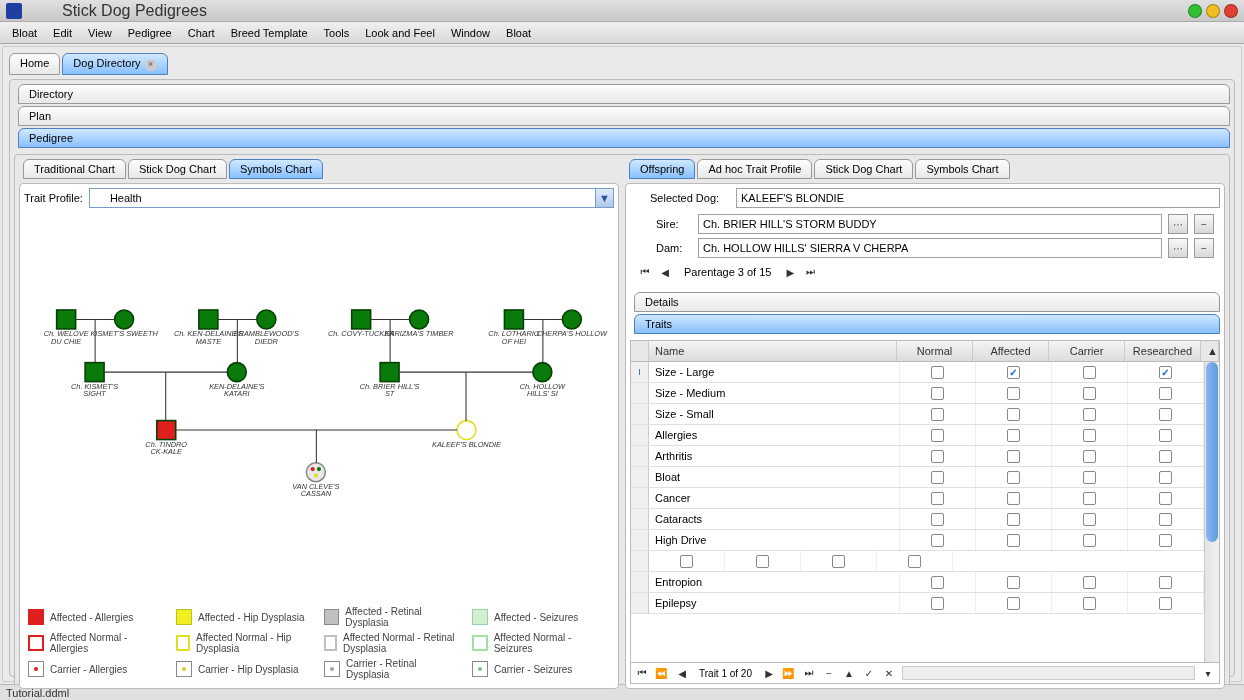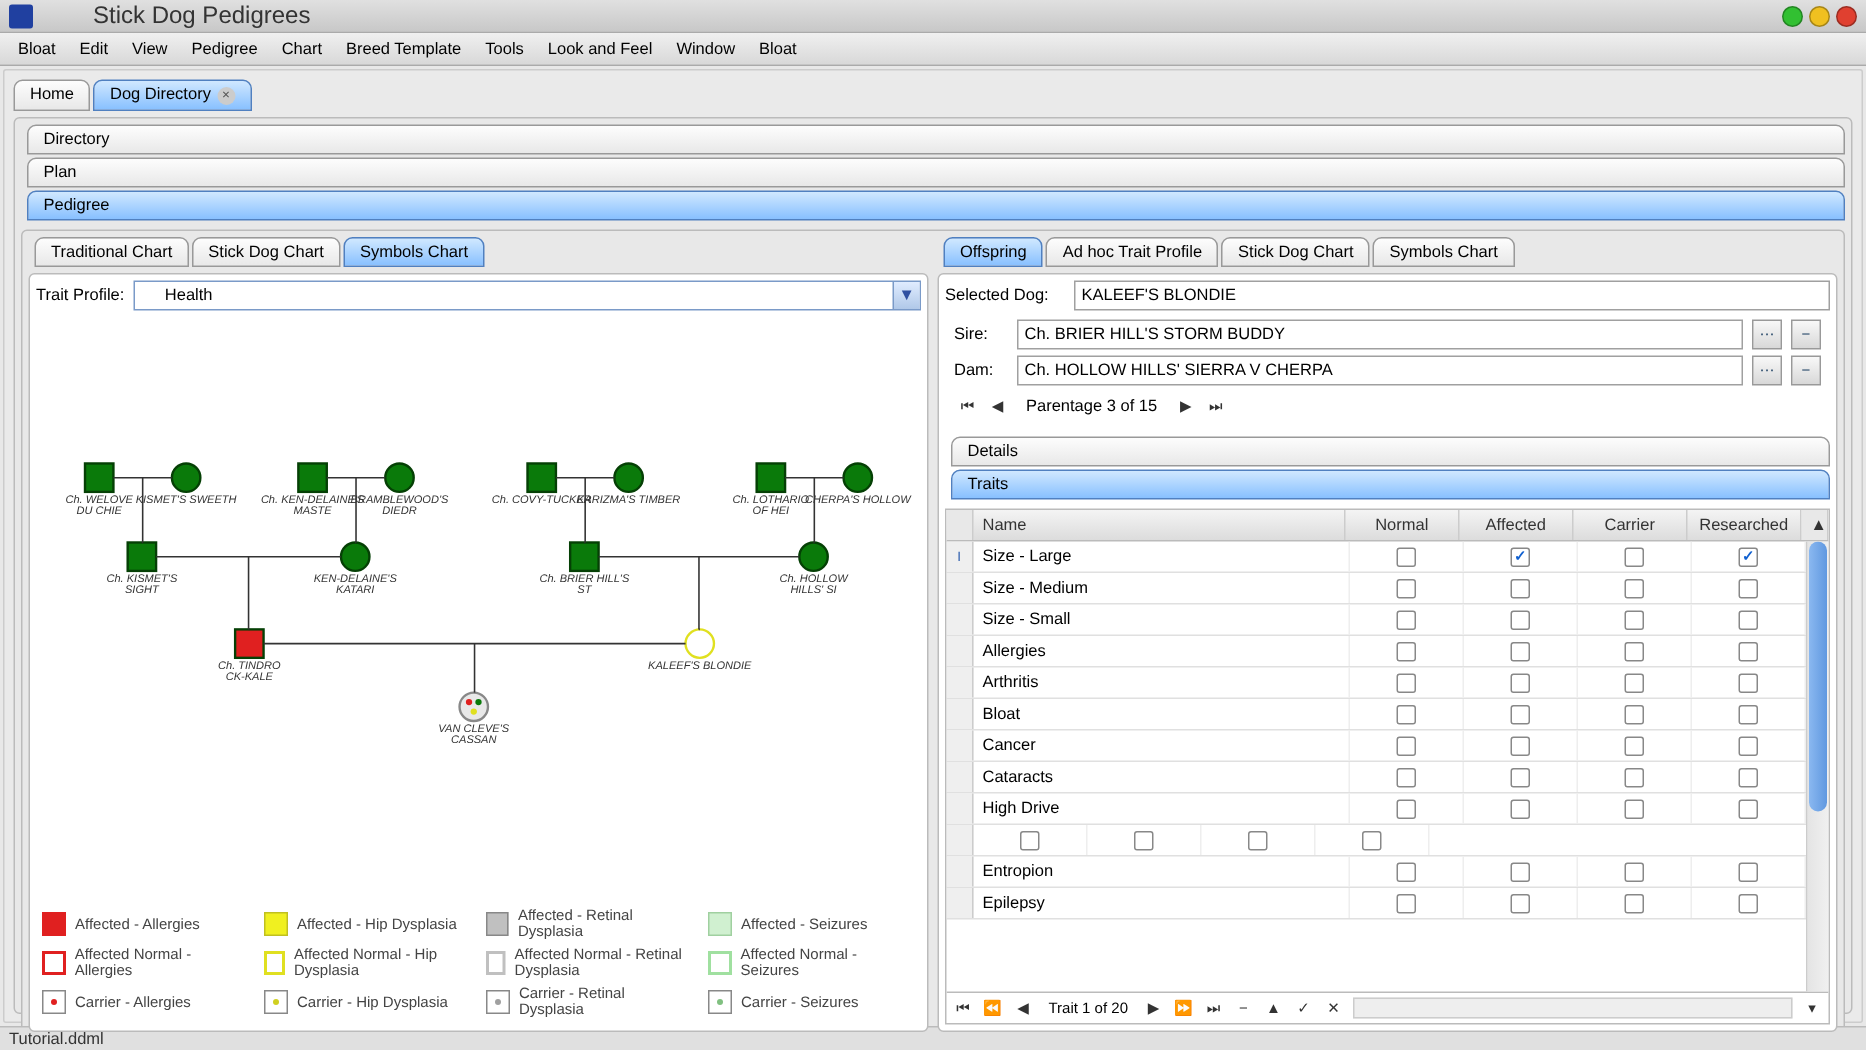--- a/index.html
+++ b/index.html
@@ -38,21 +38,21 @@
 .lsq.fill-lgreen { background: #d0f0d0; border-color: #a0d0a0; }
 .lsq.border-red { border: 2px solid #e02020; }
 .lsq.border-yellow { border: 2px solid #e0e020; }
 .lsq.border-gray { border: 2px solid #c0c0c0; }
 .lsq.border-lgreen { border: 2px solid #a0e0a0; }
 .lsq.dot-red::after { content:''; display:block; width:4px; height:4px; background:#e02020; border-radius:50%; margin:5px auto; }
 .lsq.dot-yellow::after { content:''; display:block; width:4px; height:4px; background:#d0d020; border-radius:50%; margin:5px auto; }
 .lsq.dot-gray::after { content:''; display:block; width:4px; height:4px; background:#a0a0a0; border-radius:50%; margin:5px auto; }
 .lsq.dot-lgreen::after { content:''; display:block; width:4px; height:4px; background:#80c080; border-radius:50%; margin:5px auto; }
 .right-content { background: #fff; border: 1px solid #bbb; border-radius: 4px; padding: 4px; flex: 1; display: flex; flex-direction: column; overflow: hidden; }
-.field-row { display: flex; align-items: center; gap: 6px; margin-bottom: 4px; }
+.field-row { display: flex; align-items: center; gap: 6px; margin-bottom: 4px; margin-left: 20px; }
 .field-label { width: 80px; }
 .field-input { flex: 1; height: 20px; border: 1px solid #a0a0a0; background: #fff; padding: 0 4px; display: flex; align-items: center; }
 .group-header { background: linear-gradient(to bottom, #f0f0f0, #d8d8d8); border: 1px solid #bbb; padding: 3px 6px; font-size: 11px; color: #333; margin-bottom: 4px; }
 .small-btn { width: 20px; height: 20px; background: linear-gradient(to bottom, #f8f8f8, #d8d8d8); border: 1px solid #999; display: flex; align-items: center; justify-content: center; font-size: 10px; color: #246; cursor: default; }
 .nav-row { display: flex; align-items: center; gap: 2px; padding: 2px 0; }
 .nav-btn { width: 18px; height: 16px; display: flex; align-items: center; justify-content: center; font-size: 10px; color: #333; cursor: default; }
 .traits-table { flex: 1; border: 1px solid #bbb; overflow: hidden; display: flex; flex-direction: column; }
 .thead { display: flex; background: linear-gradient(to bottom, #f4f4f4, #dcdcdc); border-bottom: 1px solid #bbb; }
 .th { border-right: 1px solid #ccc; padding: 4px 6px; font-size: 11px; color: #333; text-align: center; }
 .th.name { flex: 1; text-align: left; }

